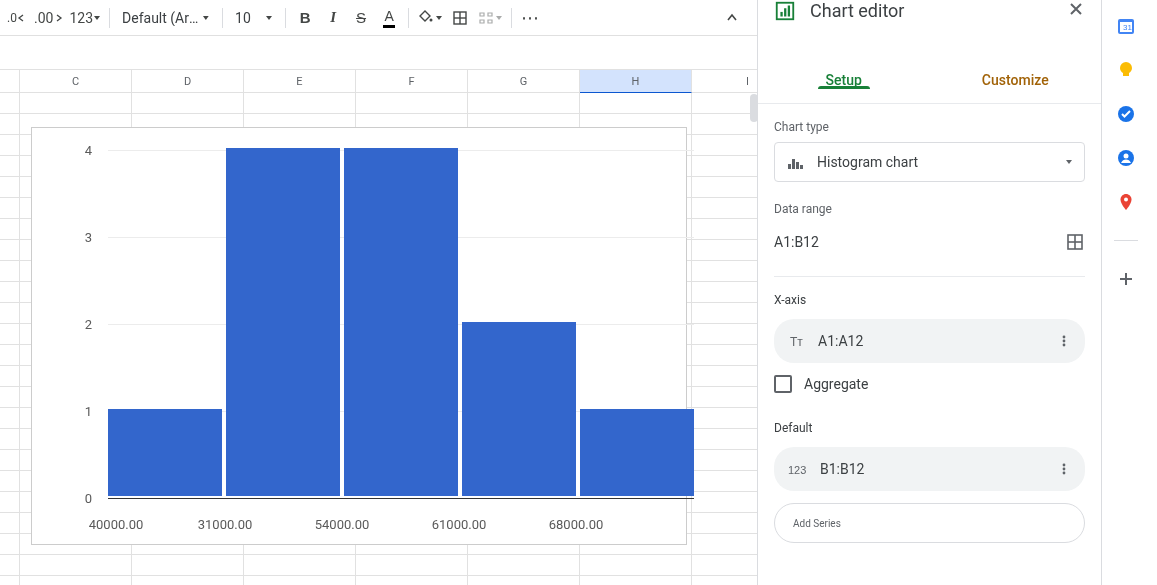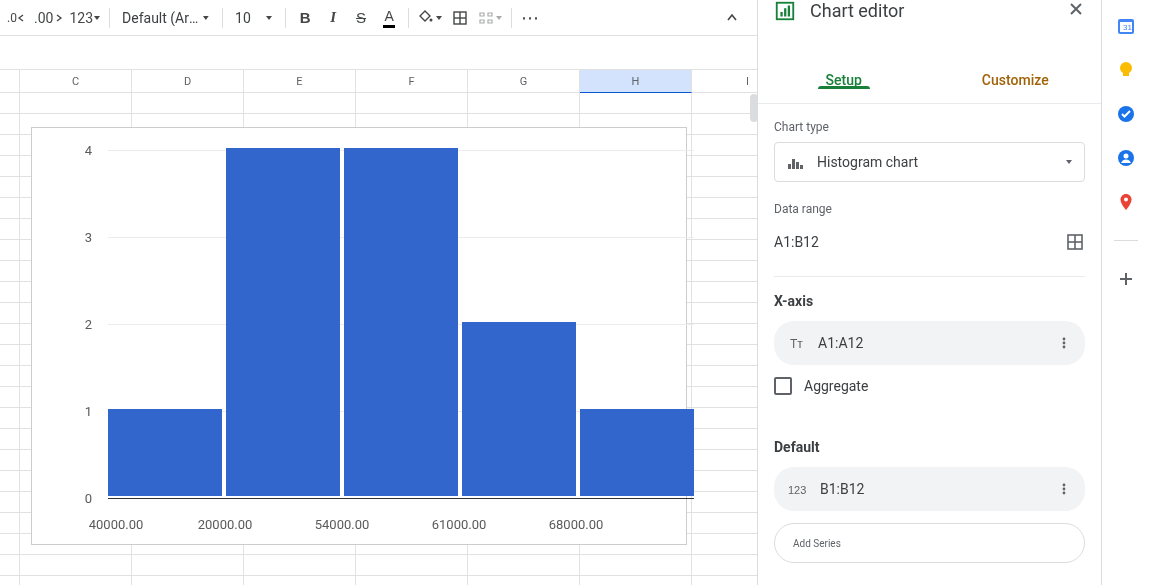--- a/index.html
+++ b/index.html
@@ -128,21 +128,21 @@
   .sp-tab.active { color:#188038; }
   .sp-tab.active::after { content:""; position:absolute; bottom:-1px; left:50%; transform:translateX(-50%); width:52px; height:3px; background:#188038; border-radius:3px 3px 0 0;}
   .sp-body { padding: 16px; overflow-y:auto; flex:1; }
   .sp-label { font-size:12px; color:#5f6368; margin-bottom:8px; }
   .sp-select {
     height:40px; border:1px solid #dadce0; border-radius:4px;
     display:flex; align-items:center; padding:0 10px; gap:12px;
     font-size:14px; color:#3c4043; cursor:pointer;
   }
   .sp-caret { margin-left:auto; color:#5f6368; }
-  .sp-section-title { font-size:14px; font-weight:700; color:#3c4043; margin:16px 0 12px; }
+  .sp-section-title { font-size:12px; font-weight:400; color:#3c4043; margin:0 0 12px; }
   .data-range-row { display:flex; align-items:center; justify-content:space-between; height:36px; font-size:14px; }
   .hr { height:1px; background:#e8eaed; margin:16px 0; }
   .chip {
     height:44px; background:#f1f3f4; border-radius:20px;
     display:flex; align-items:center; padding:0 8px 0 14px; gap:12px;
     font-size:14px; color:#3c4043; margin-bottom:12px;
   }
   .chip .more { margin-left:auto; color:#5f6368; cursor:pointer; padding:6px; }
   .checkbox-row { display:flex; align-items:center; gap:12px; font-size:14px; color:#3c4043; margin-top:4px; cursor:pointer;}
   .checkbox-box { width:18px; height:18px; border:2px solid #5f6368; border-radius:2px; }
@@ -522,21 +522,21 @@
       <div class="gridline axis-line" style="top:348px;"></div>
     </div>
 
     <div class="bar" style="left:76px;  width:114px; height:87px;"></div>
     <div class="bar" style="left:194px; width:114px; height:348px;"></div>
     <div class="bar" style="left:312px; width:114px; height:348px;"></div>
     <div class="bar" style="left:430px; width:114px; height:174px;"></div>
     <div class="bar" style="left:548px; width:114px; height:87px;"></div>
 
     <div class="xtick" style="left:84px;">40000.00</div>
-    <div class="xtick" style="left:193px;">20000.00</div>
+    <div class="xtick" style="left:193px;">31000.00</div>
     <div class="xtick" style="left:310px;">54000.00</div>
     <div class="xtick" style="left:427px;">61000.00</div>
     <div class="xtick" style="left:544px;">68000.00</div>
   </div>
 </div>
 
 <div class="scroll-nub"></div>
 
 <div class="side-panel">
   <div class="sp-header">

